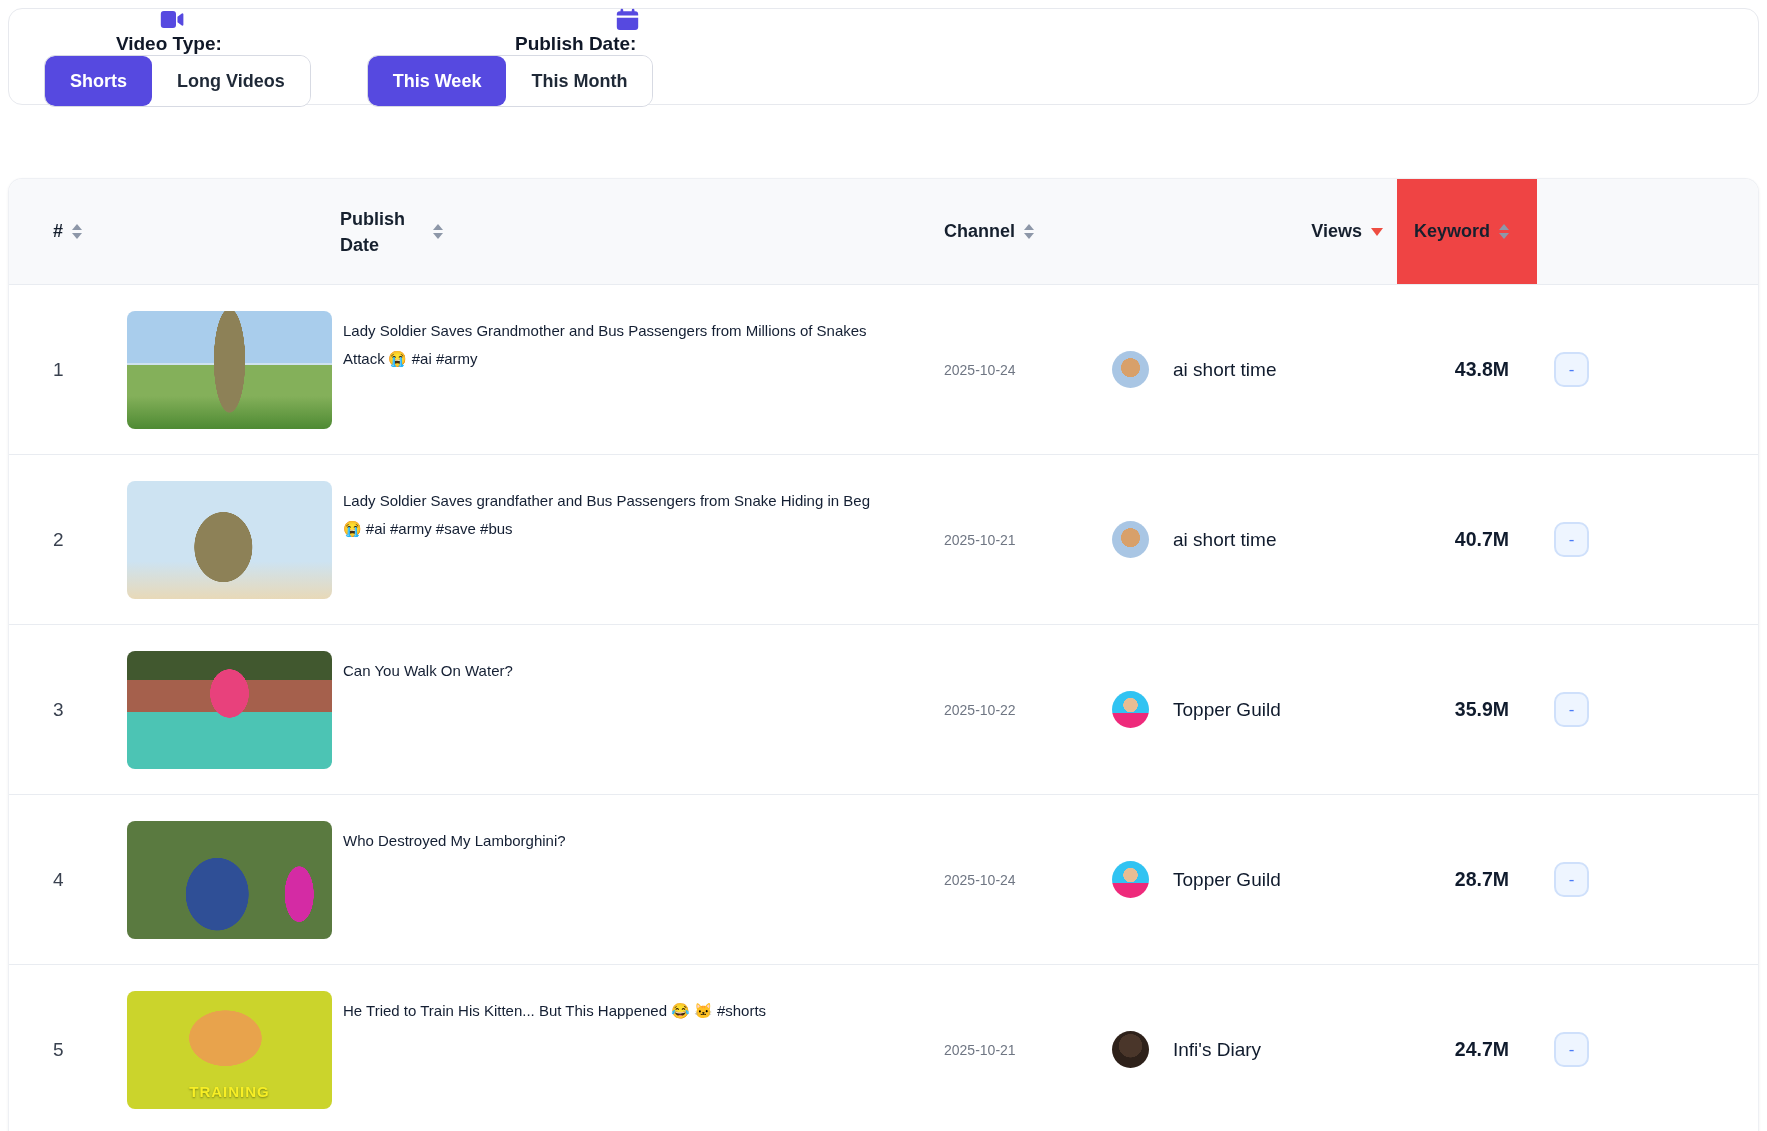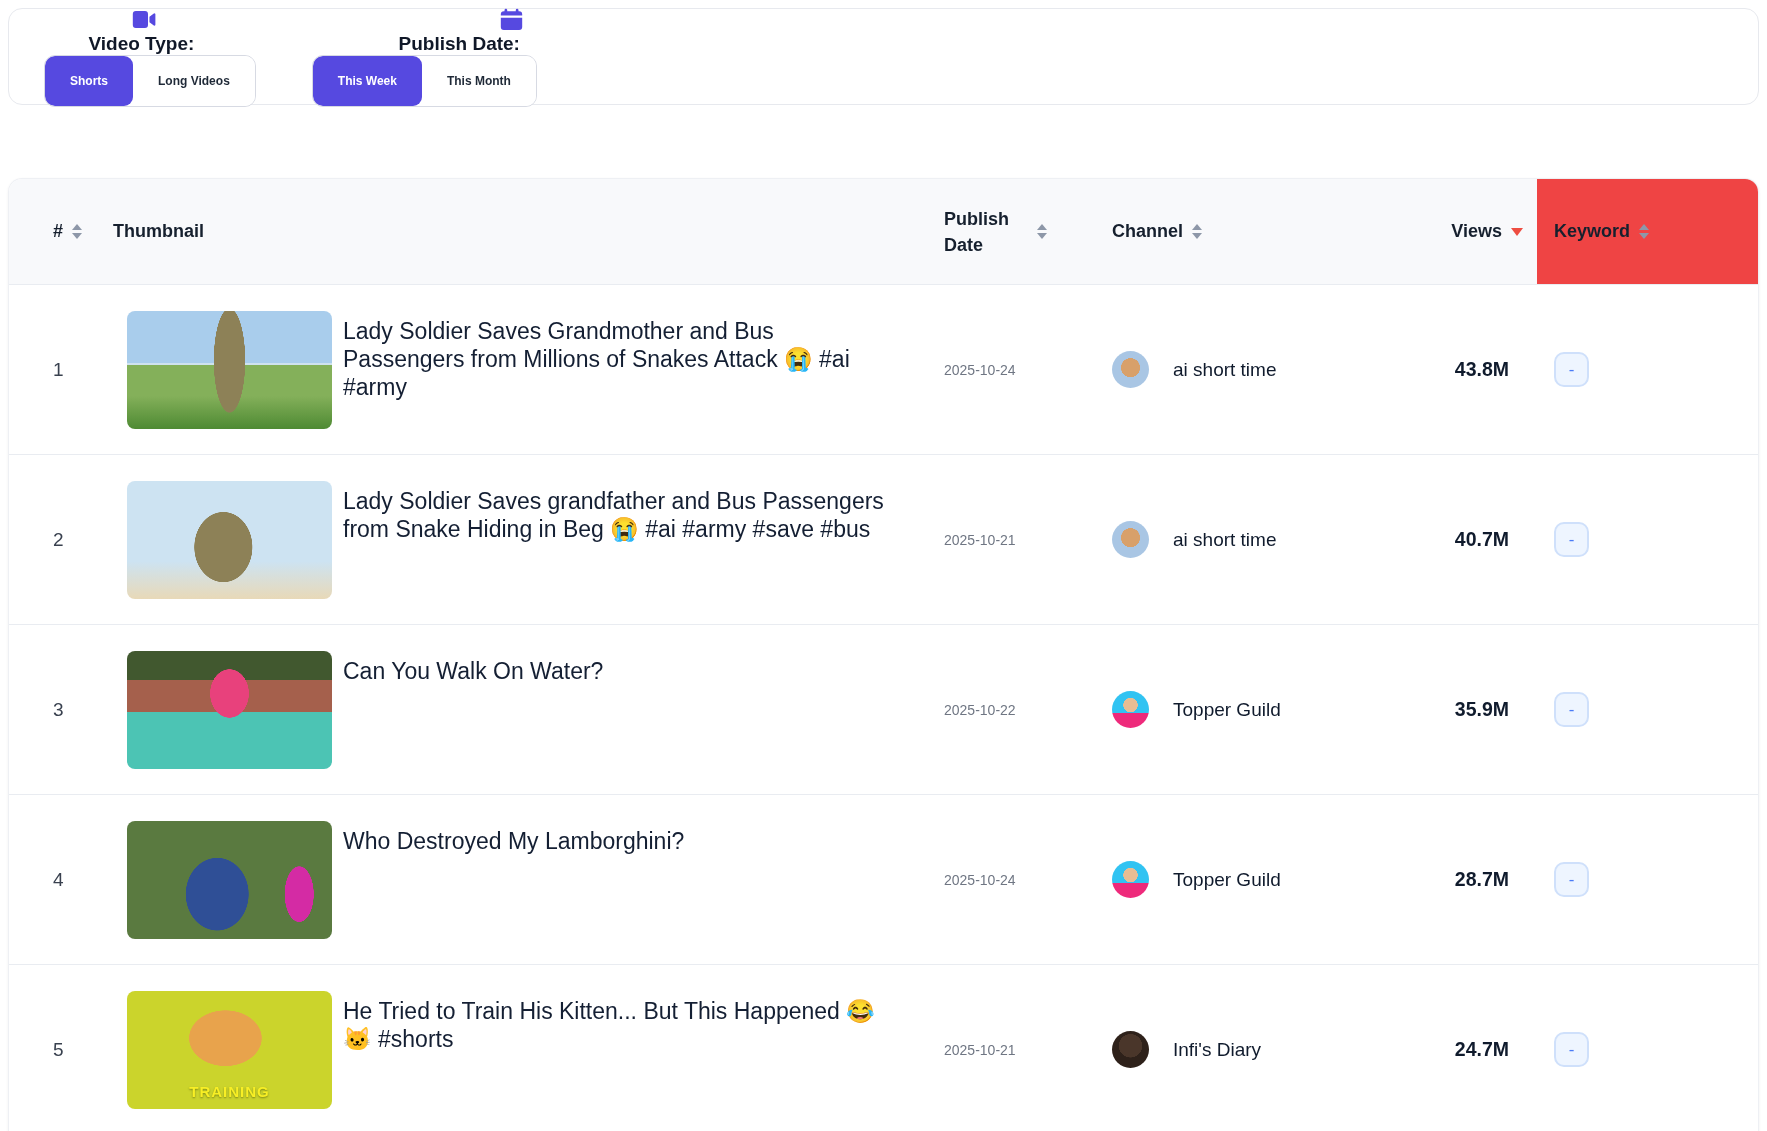--- a/index.html
+++ b/index.html
@@ -11,21 +11,21 @@
   .filter-card { margin:8px; height:97px; border:1px solid #e7e9ee; border-radius:14px;
                  display:flex; align-items:center; padding:0 35px; background:#fff; }
   .filter-group { display:flex; align-items:center;flex-direction:column; }
   .filter-group + .filter-group { margin-left:56px;align-items:flex-end; }
   .filter-icon { width:27px; height:27px; margin-right:12px; display:inline-flex; }
   .filter-icon svg { width:100%; height:100%; }
   .filter-label { font-size:19px; font-weight:bold; color:#101828; margin-right:17px; }
   .toggle-group { display:inline-flex; border:1px solid #d7dae3; border-radius:11px;
                   overflow:hidden; background:#fff; }
   .toggle-btn { padding:0 25px; height:50px; display:flex; align-items:center;
-                font-size:12px; font-weight:bold; color:#1f2937; background:#fff; border:none; }
+                font-size:18px; font-weight:bold; color:#1f2937; background:#fff; border:none; }
   .toggle-btn.active { background:var(--accent); color:#fff; border-radius:9px; }
 
   
   .table-card { margin:73px 8px 0 8px; border-radius:14px 14px 0 0; overflow:hidden;
                 border:1px solid #eef0f4; border-bottom:none;
                 box-shadow:0 1px 3px rgba(16,24,40,.06); }
   .grid-row { display:grid; grid-template-columns:104px 212px 604px 168px 300px 140px 1fr; }
   .header-row { height:105px; background:#f8f9fb; align-items:center; }
   .th { display:flex; align-items:center; font-size:18px; font-weight:bold; color:#16202e; height:100%; }
   .th-index { padding-left:44px; }
@@ -41,21 +41,21 @@
   .sort-desc i { display:block; width:0; height:0; border-left:6px solid transparent;
                  border-right:6px solid transparent; border-top:8px solid #ee4d41; }
 
   .body-row { height:170px; border-top:1px solid #e9ecf1; align-items:center; background:#fff; }
   .cell-index { padding-left:44px; font-size:19px; color:#39414f; }
   .cell-thumb { padding-left:14px; }
   .thumb { width:205px; height:118px; border-radius:8px; position:relative; overflow:hidden; }
   .thumb-caption { position:absolute; bottom:9px; left:50%; transform:translateX(-50%);
                    font-size:15px; font-weight:bold; color:#f8ef25; letter-spacing:1px;
                    text-shadow:0 1px 2px rgba(60,70,0,.55); }
-  .cell-title { align-self:start; padding:32px 44px 0 18px; font-size:23px; line-height:28px; color:#141f33; }
+  .cell-title { align-self:start; padding:32px 44px 0 18px; font-size:15px; line-height:28px; color:#141f33; }
   .cell-date { font-size:14px; color:#6f7683; padding-left:15px; }
   .cell-channel { display:flex; align-items:center; padding-left:15px; gap:24px; }
   .channel-name { font-size:19px; color:#101b2d; }
   .avatar { width:37px; height:37px; border-radius:50%; flex:0 0 auto; }
   .cell-views { text-align:right; padding-right:28px; font-size:19.5px; font-weight:bold; color:#101b2d; }
   .cell-keyword { padding-left:17px; }
   .keyword-pill { width:35px; height:35px; border-radius:10px; background:#eef5ff;
                   border:2px solid #cfe0fb; color:#4a7bf7; font-size:17px;
                   display:inline-flex; align-items:center; justify-content:center; }
 
@@ -124,23 +124,20 @@
 <div class="table-card" data-interactable="false">
 
   <div class="grid-row header-row" data-interactable="false">
     <div class="th th-index" data-interactable="true">
       <span class="th-label" data-interactable="false">#</span>
       <span class="sort" data-interactable="false">
           <i class="up"></i>
           <i class="down"></i>
         </span>
     </div>
-    <div class="th" data-interactable="false">
-      <span class="th-label" data-interactable="false">Thumbnail</span>
-    </div>
     <div class="th" data-interactable="false"></div>
     <div class="th th-date" data-interactable="true" style="padding-left:15px;">
       <span class="th-label" data-interactable="false">Publish Date</span>
       <span class="sort" data-interactable="false">
           <i class="up"></i>
           <i class="down"></i>
         </span>
     </div>
     <div class="th" data-interactable="true" style="padding-left:15px;">
       <span class="th-label" data-interactable="false">Channel</span>

